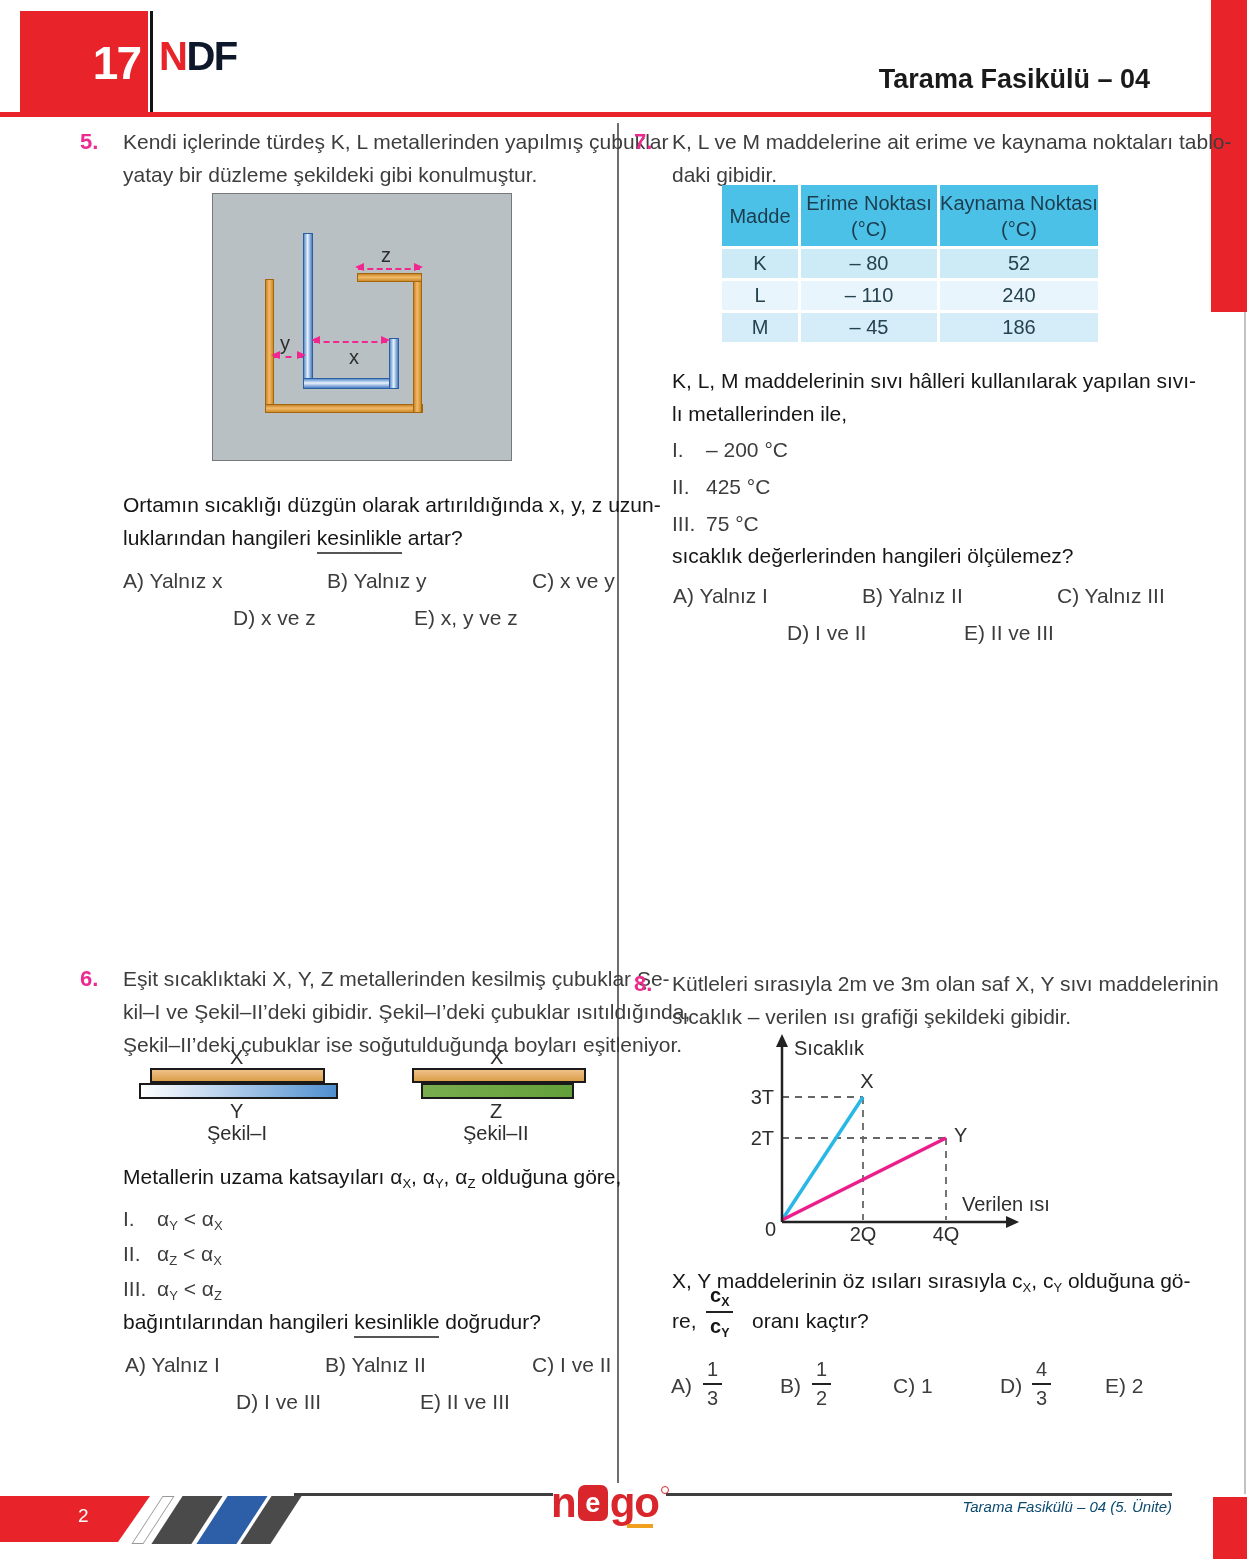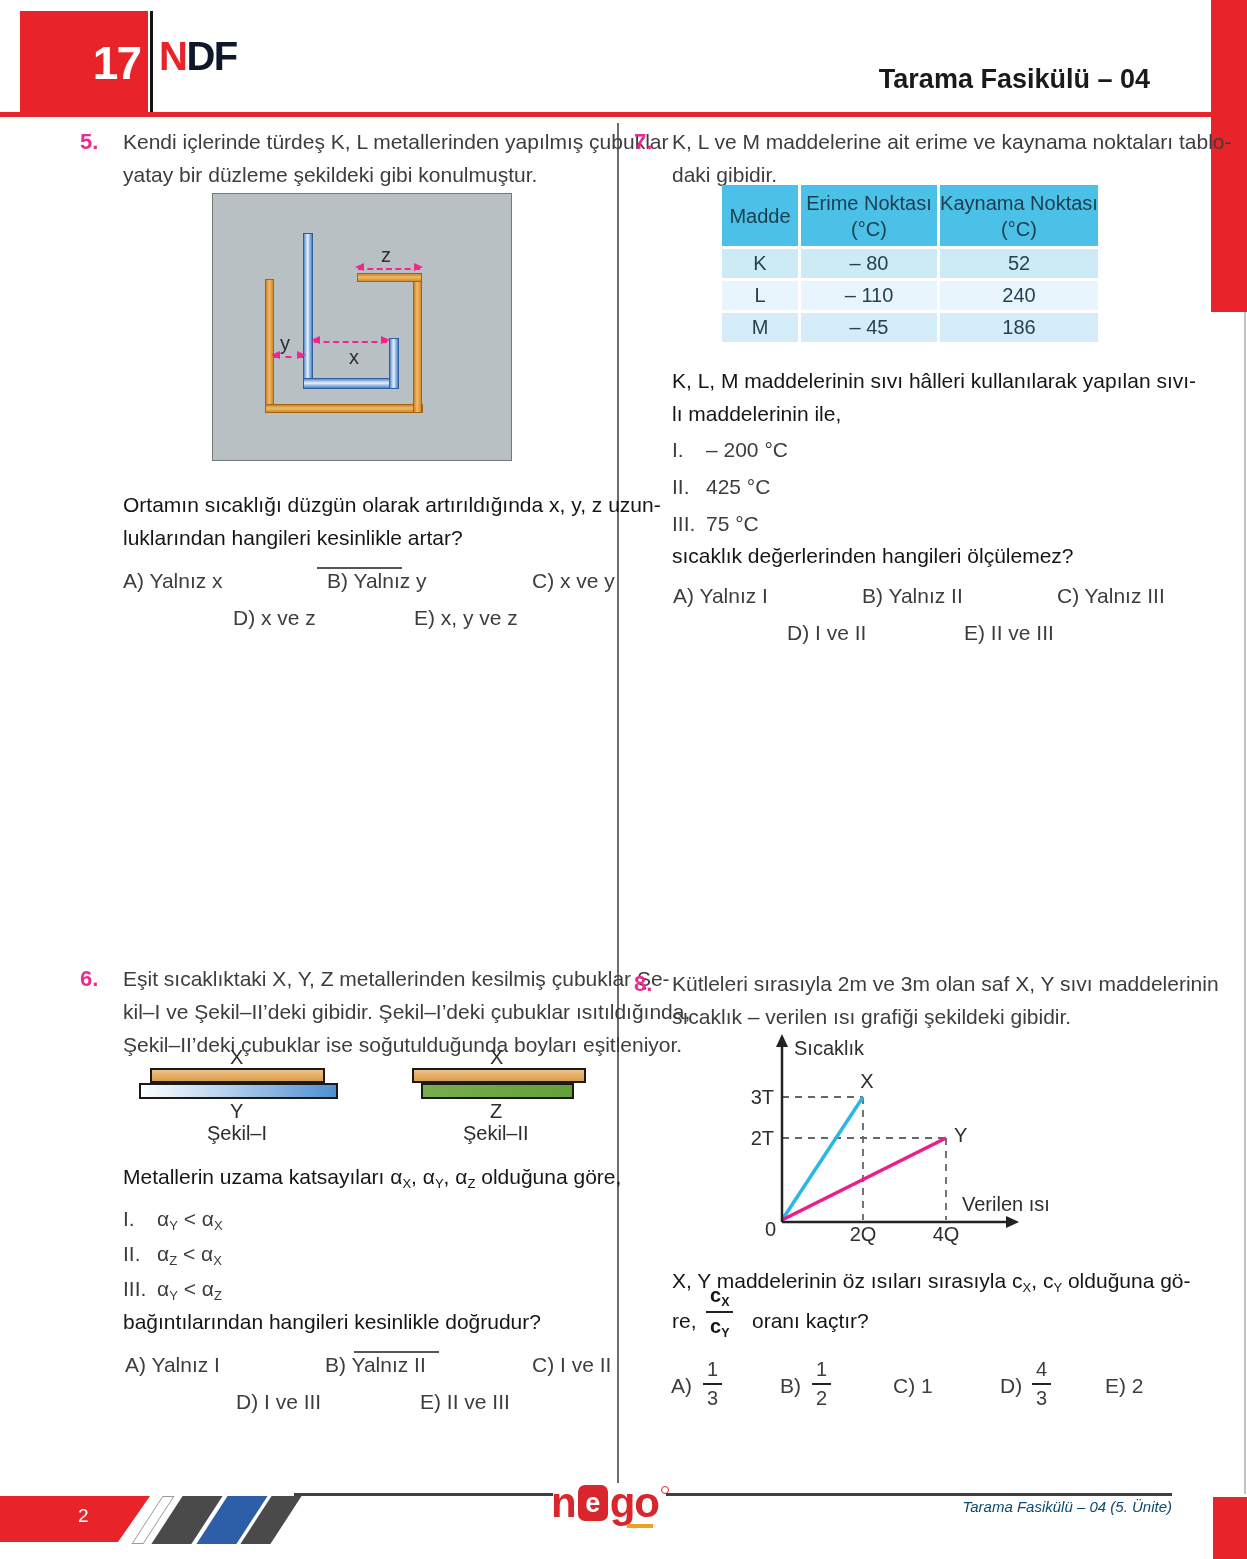--- a/index.html
+++ b/index.html
@@ -2,21 +2,21 @@
 <html><head>
 <meta charset="utf-8">
 <style>
   html,body{margin:0;padding:0;background:#fff;}
   .page{position:relative;width:1247px;height:1559px;background:#ffffff;
         font-family:"Liberation Sans",sans-serif;overflow:hidden;}
   .abs{position:absolute;}
   .t{position:absolute;font-size:21px;color:#3d3d3d;white-space:nowrap;line-height:1.25;}
   .bld{font-weight:400;color:#161616;}
   .qnum{position:absolute;font-size:22px;font-weight:700;color:#ec2a8f;white-space:nowrap;}
-  .u{border-bottom:2px solid #555;padding-bottom:18px;}
+  .u{border-bottom:2px solid #555;padding-bottom:3px;}
   .numcol{display:inline-block;width:34px;}
   .sb{font-size:0.62em;vertical-align:-0.3em;}
   .figlbl{position:absolute;font-size:20px;color:#2e2e2e;white-space:nowrap;}
 
   
   .hdr-red-square{position:absolute;left:20px;top:11px;width:128px;height:103px;background:#e8232a;
      display:flex;align-items:center;justify-content:flex-end;padding-right:8px;box-sizing:border-box;}
   .hdr-17{font-size:46px;font-weight:800;color:#fff;letter-spacing:-2px;}
   .hdr-bar{position:absolute;left:150px;top:11px;width:3px;height:103px;background:#141414;}
   .hdr-ndf{position:absolute;left:159px;top:34px;font-size:40px;font-weight:800;letter-spacing:-1.5px;}
@@ -174,21 +174,21 @@
     <div class="td r0">52</div>
     <div class="td r1">L</div>
     <div class="td r1">– 110</div>
     <div class="td r1">240</div>
     <div class="td r2">M</div>
     <div class="td r2">– 45</div>
     <div class="td r2">186</div>
   </div>
 
   <div class="t bld" style="left:672px;top:368px">K, L, M maddelerinin sıvı hâlleri kullanılarak yapılan sıvı-</div>
-  <div class="t bld" style="left:672px;top:401px">lı maddelerinin ile,</div>
+  <div class="t bld" style="left:672px;top:401px">lı metallerinden ile,</div>
 
   <div class="t" style="left:672px;top:437px"><span class="numcol">I.</span><span>– 200 °C</span></div>
   <div class="t" style="left:672px;top:474px"><span class="numcol">II.</span><span>425 °C</span></div>
   <div class="t" style="left:672px;top:511px"><span class="numcol">III.</span><span>75 °C</span></div>
 
   <div class="t bld" style="left:672px;top:543px">sıcaklık değerlerinden hangileri ölçülemez?</div>
 
   <div class="t" style="left:673px;top:583px">A) Yalnız I</div>
   <div class="t" style="left:862px;top:583px">B) Yalnız II</div>
   <div class="t" style="left:1057px;top:583px">C) Yalnız III</div>

